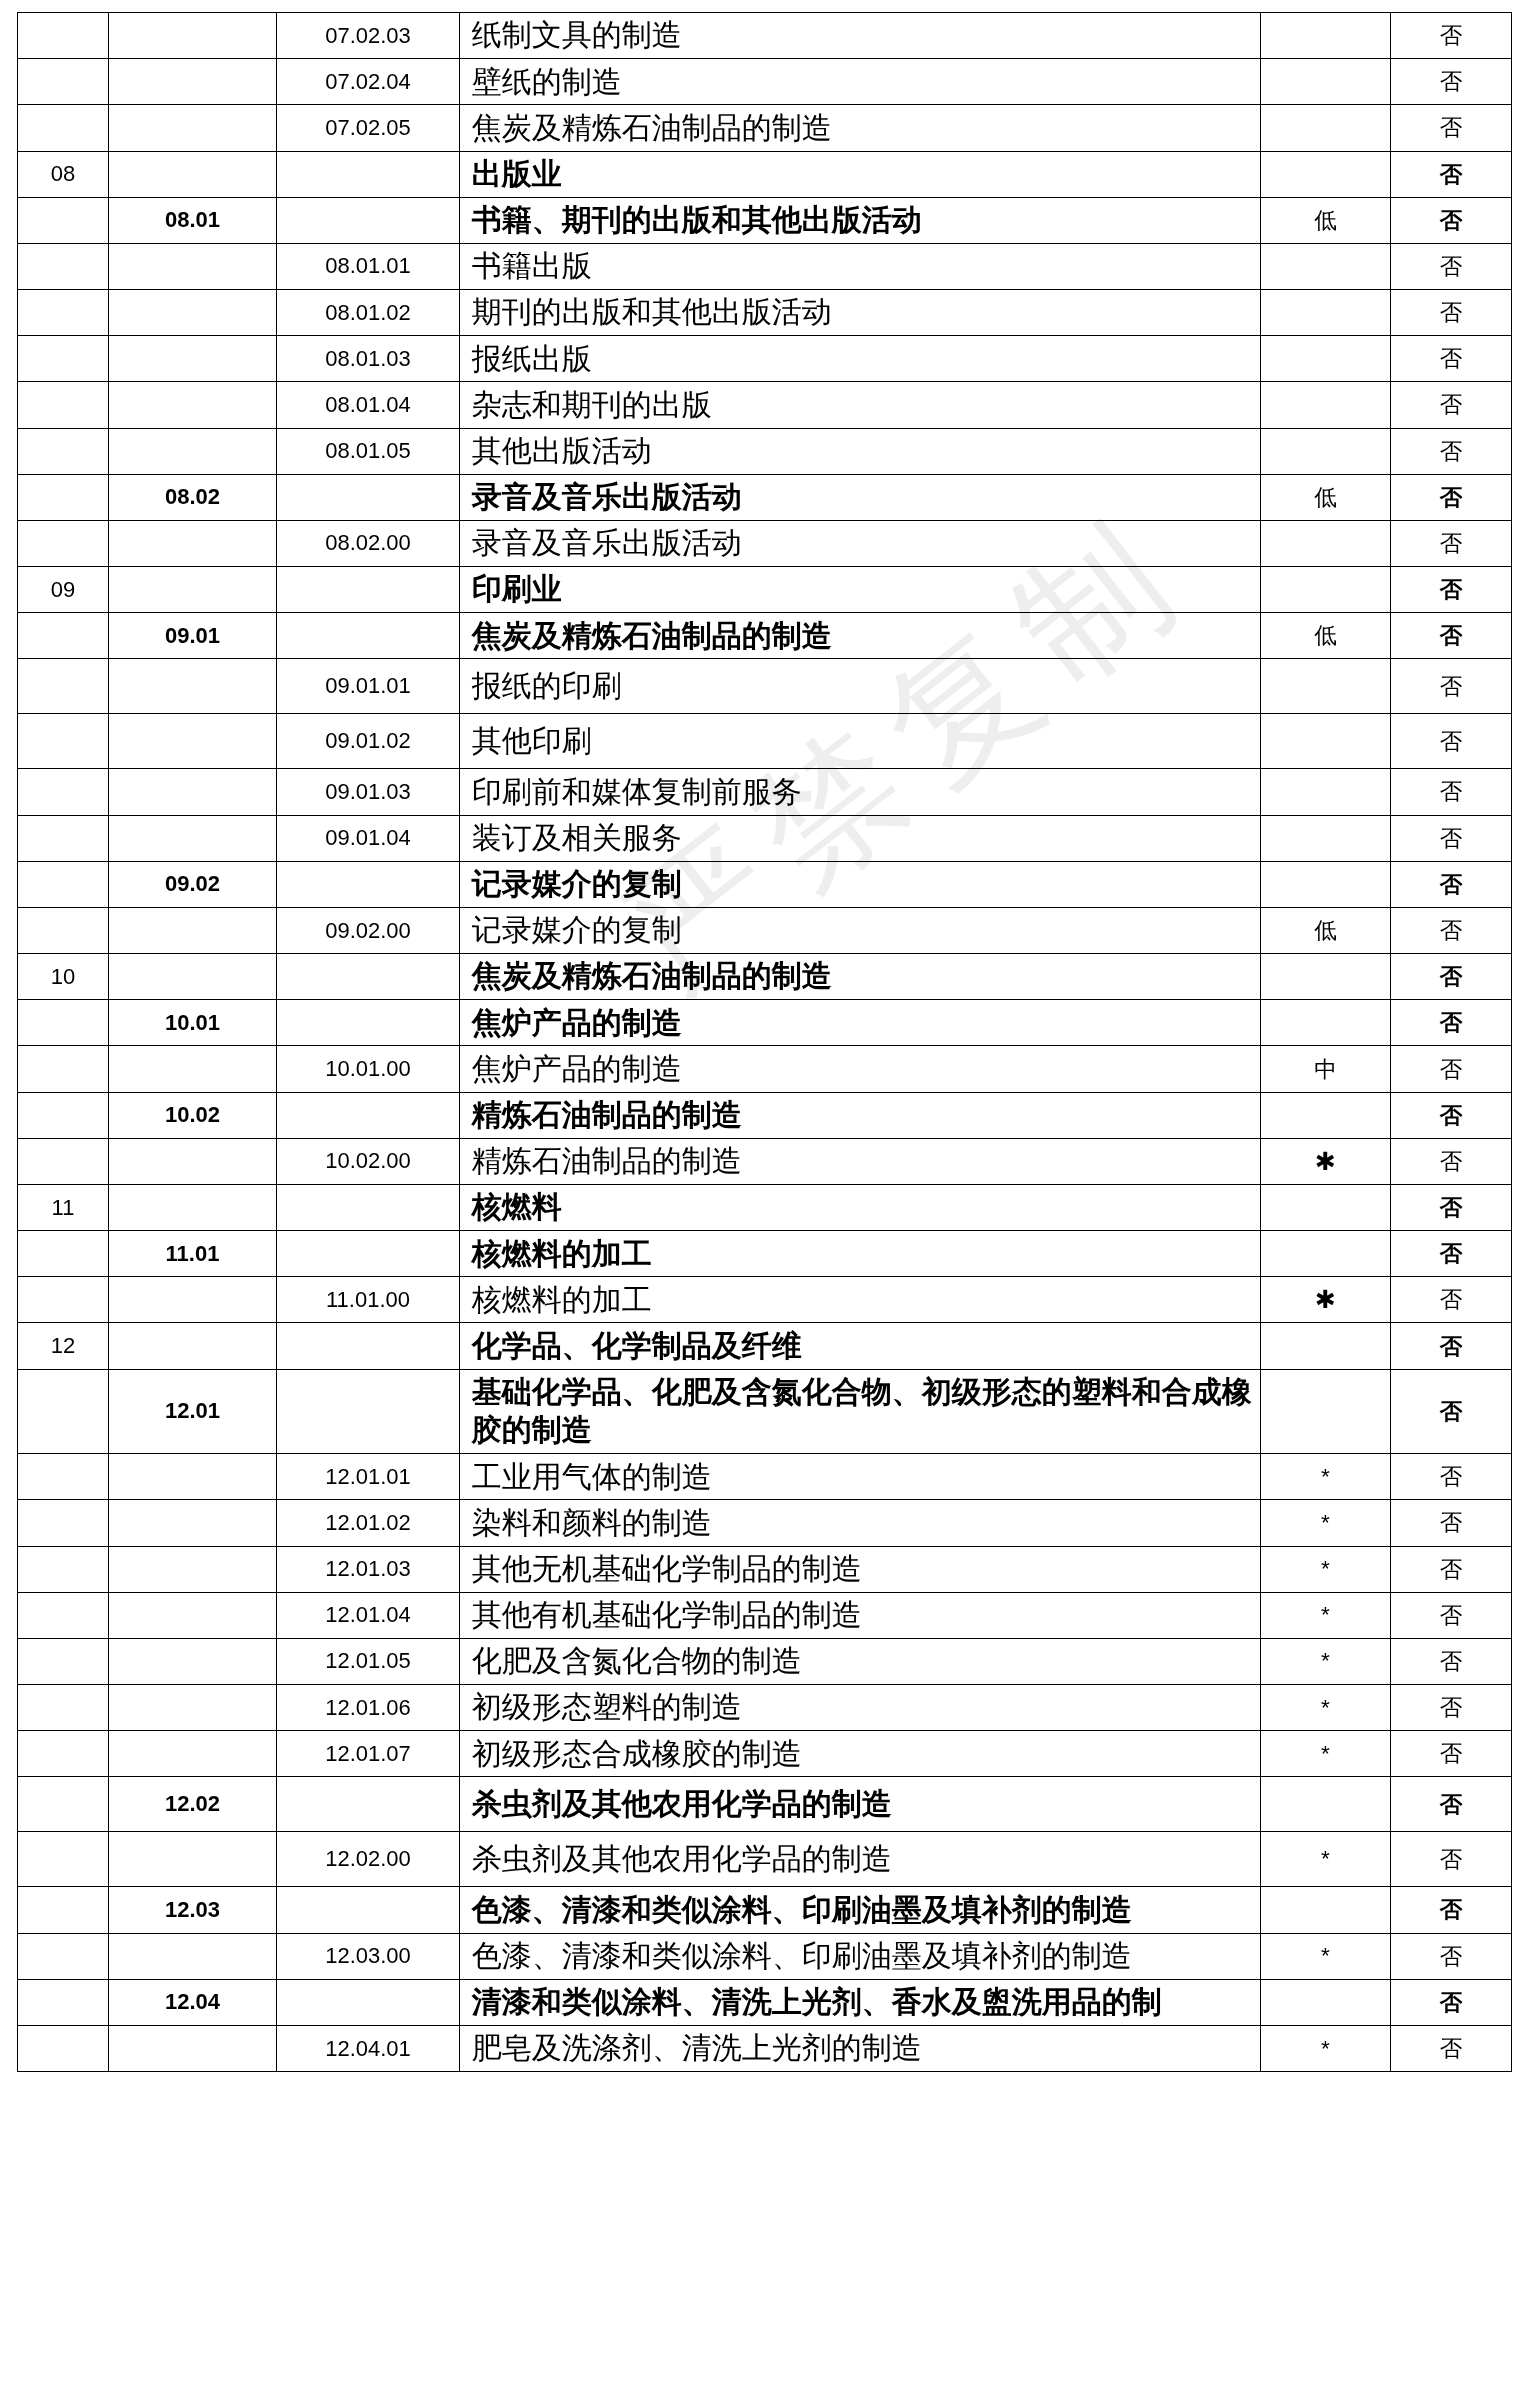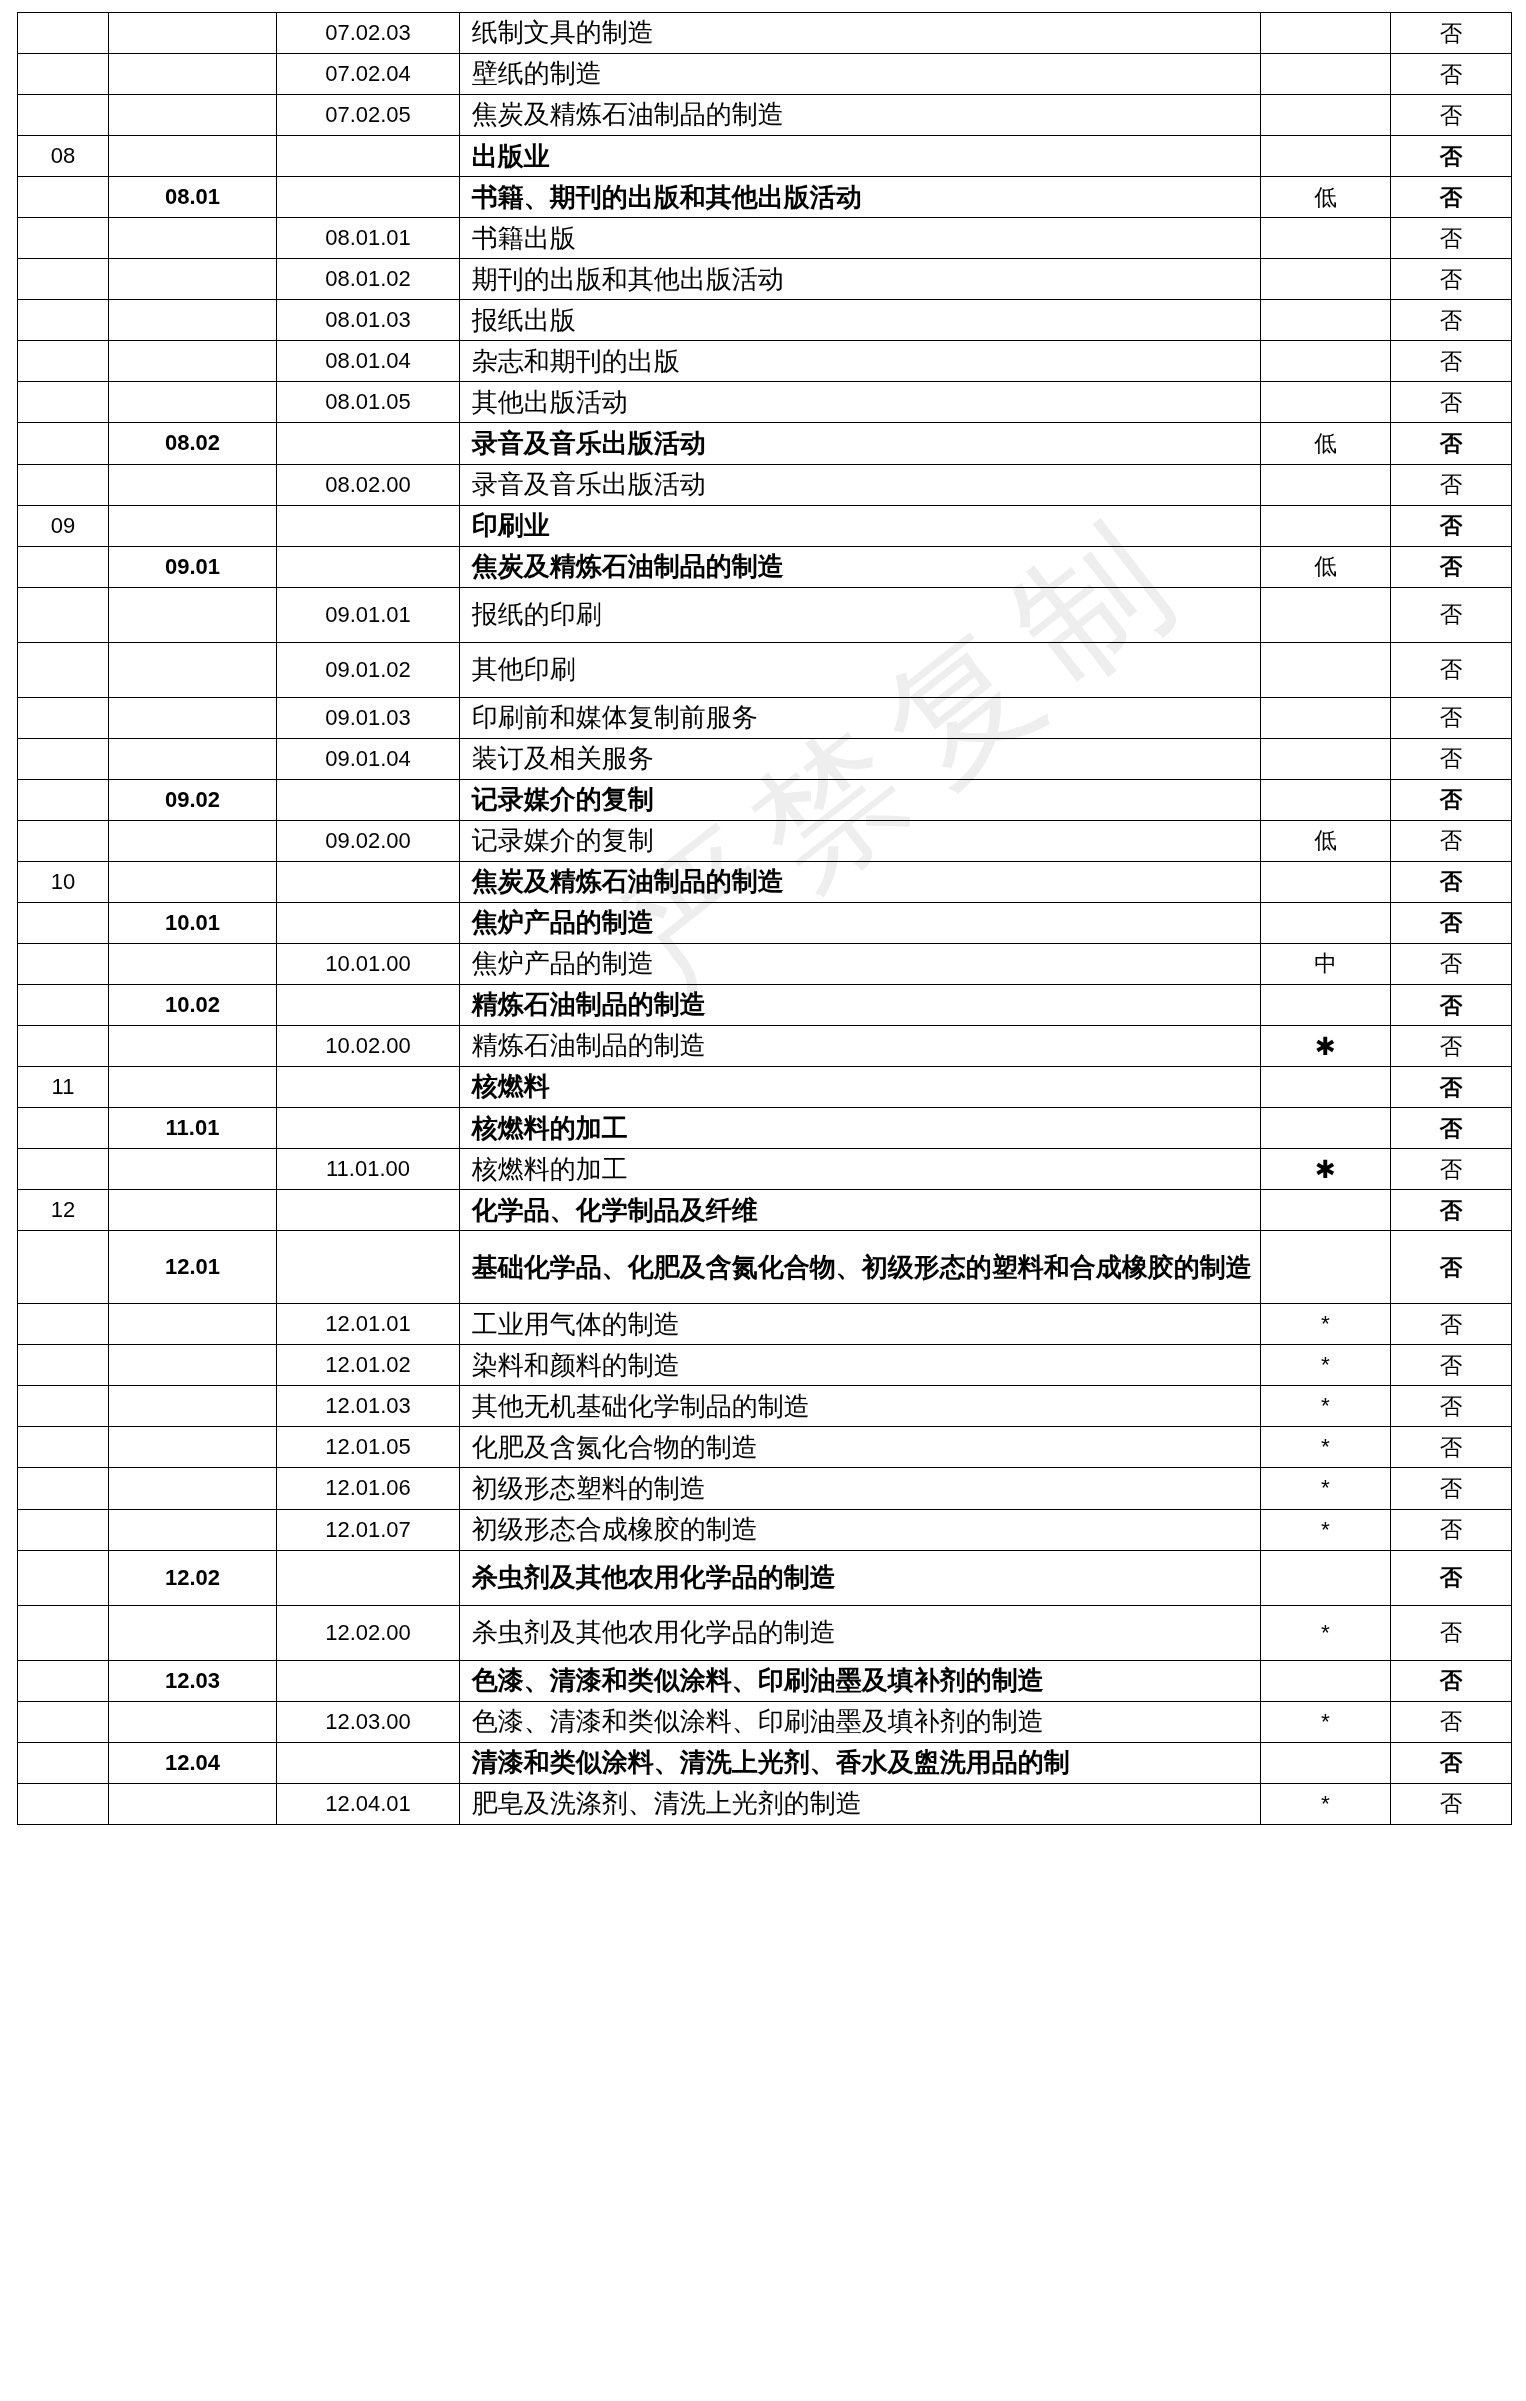--- a/index.html
+++ b/index.html
@@ -68,21 +68,21 @@
 
   .t-l1, .t-l2, .t-l3 {
     font-family: "Liberation Sans", "DejaVu Sans", sans-serif;
     font-size: 22px;
   }
   .t-l1 { font-weight: normal; }
   .t-l2 { font-weight: bold; }
   .t-l3 { font-weight: normal; }
 
   .nm {
-    font-size: 26px;
+    font-size: 30px;
     line-height: 1.28;
   }
   .nm.bold {
     font-weight: bold;
   }
   .risk, .flag {
     font-size: 22.6px;
   }
   .risk.bold, .flag.bold { font-weight: bold; }
   .star {
@@ -770,20 +770,40 @@
           </td>
         </tr>
         <tr>
           <td>
             <div class="cell center t-l1"></div>
           </td>
           <td>
             <div class="cell center t-l2"></div>
           </td>
           <td>
+            <div class="cell center t-l3">12.01.04</div>
+          </td>
+          <td>
+            <div class="cell left name nm">其他有机基础化学制品的制造</div>
+          </td>
+          <td>
+            <div class="cell center risk star">*</div>
+          </td>
+          <td>
+            <div class="cell center flag">否</div>
+          </td>
+        </tr>
+        <tr>
+          <td>
+            <div class="cell center t-l1"></div>
+          </td>
+          <td>
+            <div class="cell center t-l2"></div>
+          </td>
+          <td>
             <div class="cell center t-l3">12.01.05</div>
           </td>
           <td>
             <div class="cell left name nm">化肥及含氮化合物的制造</div>
           </td>
           <td>
             <div class="cell center risk star">*</div>
           </td>
           <td>
             <div class="cell center flag">否</div>

